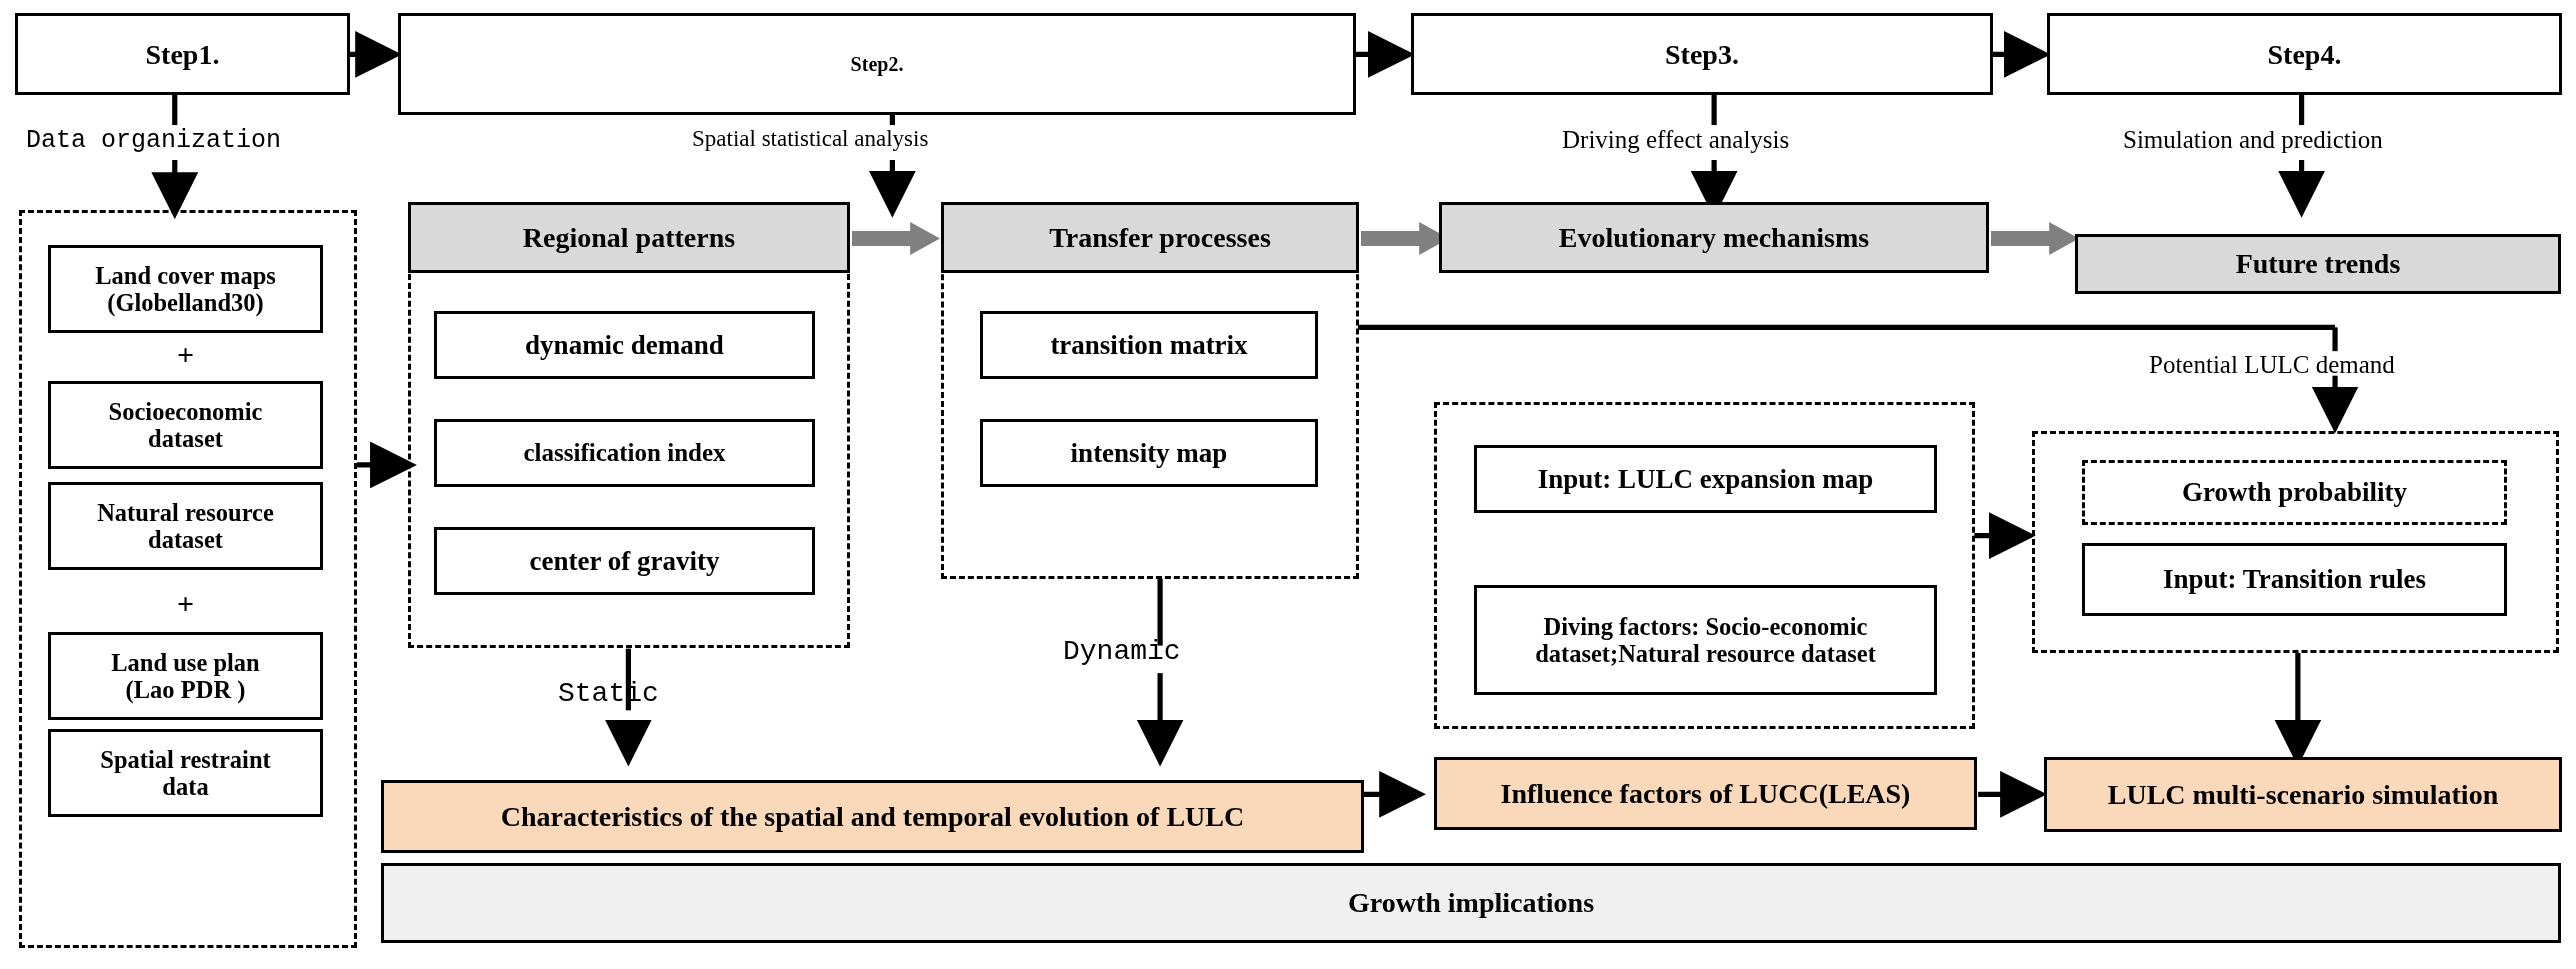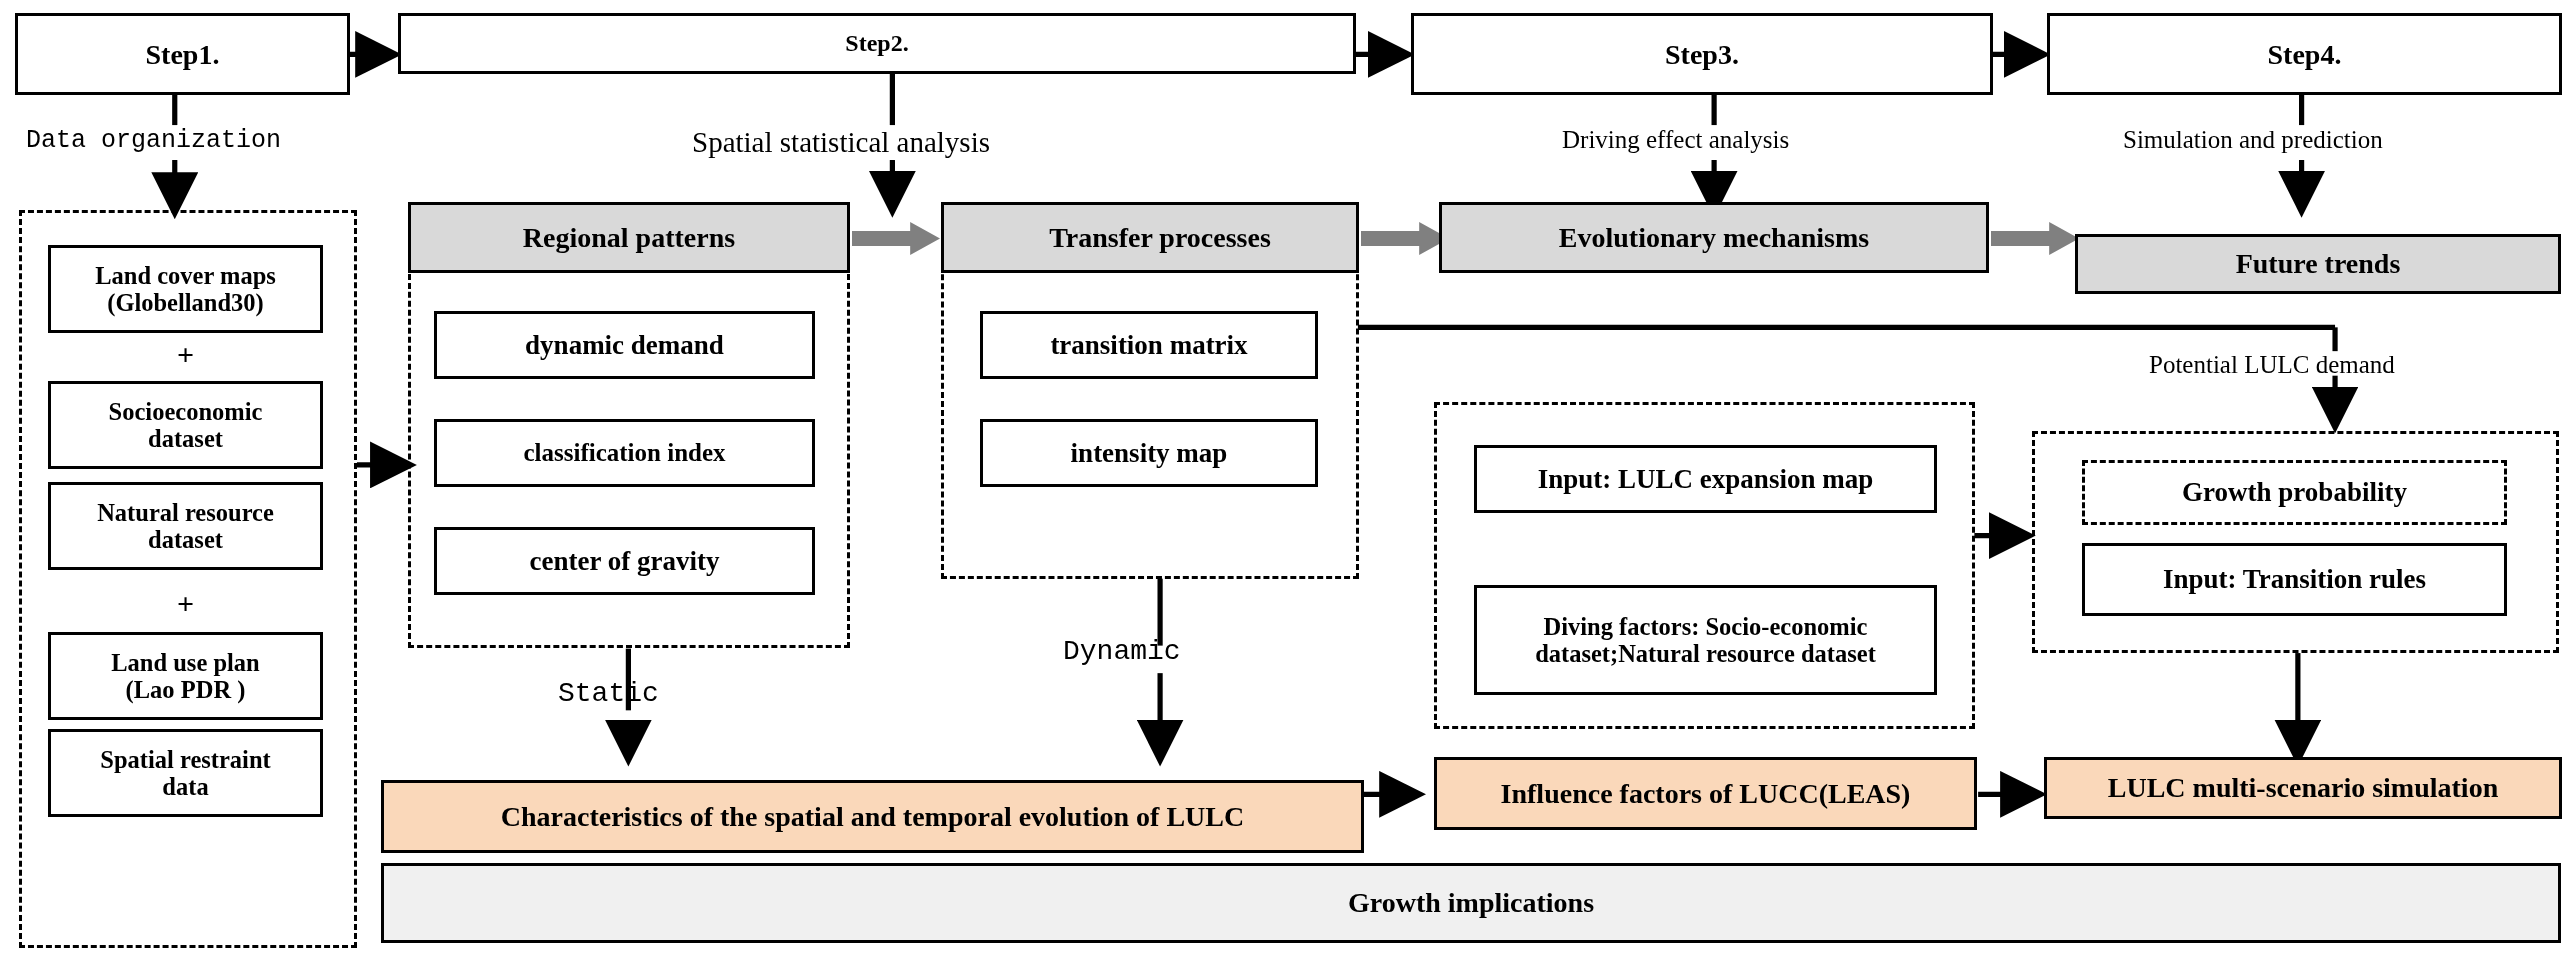--- a/index.html
+++ b/index.html
@@ -66,34 +66,34 @@
       <line x1="3090" y1="878" x2="3090" y2="1018" marker-end="url(#ah)"></line>
 
       <line x1="1832" y1="1068" x2="1905" y2="1068" marker-end="url(#ah)"></line>
       <line x1="2660" y1="1068" x2="2740" y2="1068" marker-end="url(#ah)"></line>
     </g>
   </svg>
 
   <div class="box solid b" style="left:15px;top:13.4px;width:335px;height:82px;font-size:28px;">
     <span>Step1.</span>
   </div>
-  <div class="box solid b" style="left:398px;top:13.4px;width:958px;height:61px;font-size:24px;">
+  <div class="box solid b" style="left:398px;top:13.4px;width:958px;height:102px;font-size:20px;">
     <span>Step2.</span>
   </div>
   <div class="box solid b" style="left:1411px;top:13.4px;width:582px;height:82px;font-size:28px;">
     <span>Step3.</span>
   </div>
   <div class="box solid b" style="left:2047px;top:13.4px;width:515px;height:82px;font-size:28px;">
     <span>Step4.</span>
   </div>
 
   <div class="lbl" style="left:26px;top:126px;font-size:25px;font-family:Liberation Mono, monospace;">
     <span>Data organization</span>
   </div>
-  <div class="lbl" style="left:692px;top:126px;font-size:29px;">
+  <div class="lbl" style="left:692px;top:126px;font-size:23px;">
     <span>Spatial statistical analysis</span>
   </div>
   <div class="lbl" style="left:1562px;top:126px;font-size:25px;">
     <span>Driving effect analysis</span>
   </div>
   <div class="lbl" style="left:2123px;top:126px;font-size:25px;">
     <span>Simulation and prediction</span>
   </div>
 
   <div class="box dashed" style="left:18.6px;top:210px;width:338px;height:738px;"></div>
@@ -203,21 +203,21 @@
   <div class="lbl mono" style="left:1063px;top:636px;font-size:28px;">
     <span>Dynamic</span>
   </div>
 
   <div class="box orange b" style="left:381px;top:757px;width:983px;height:73px;font-size:28px;margin-top:23px;">
     <span>Characteristics of the spatial and temporal evolution of LULC</span>
   </div>
   <div class="box orange b" style="left:1434px;top:757px;width:543px;height:73px;font-size:28px;">
     <span>Influence factors of LUCC(LEAS)</span>
   </div>
-  <div class="box orange b" style="left:2044px;top:757px;width:518px;height:62px;font-size:28px;">
+  <div class="box orange b" style="left:2044px;top:757px;width:518px;height:75px;font-size:28px;">
     <span>LULC multi-scenario simulation</span>
   </div>
 
   <div class="box lightgray b" style="left:381px;top:863px;width:2180px;height:80px;font-size:28px;">
     <span>Growth implications</span>
   </div>
 
 </div>
 
 

